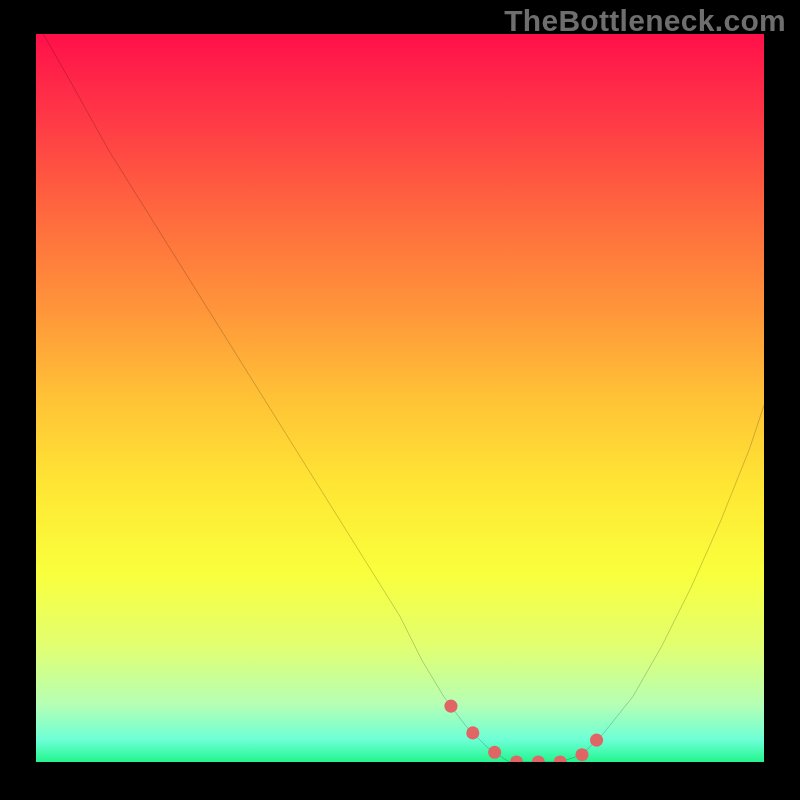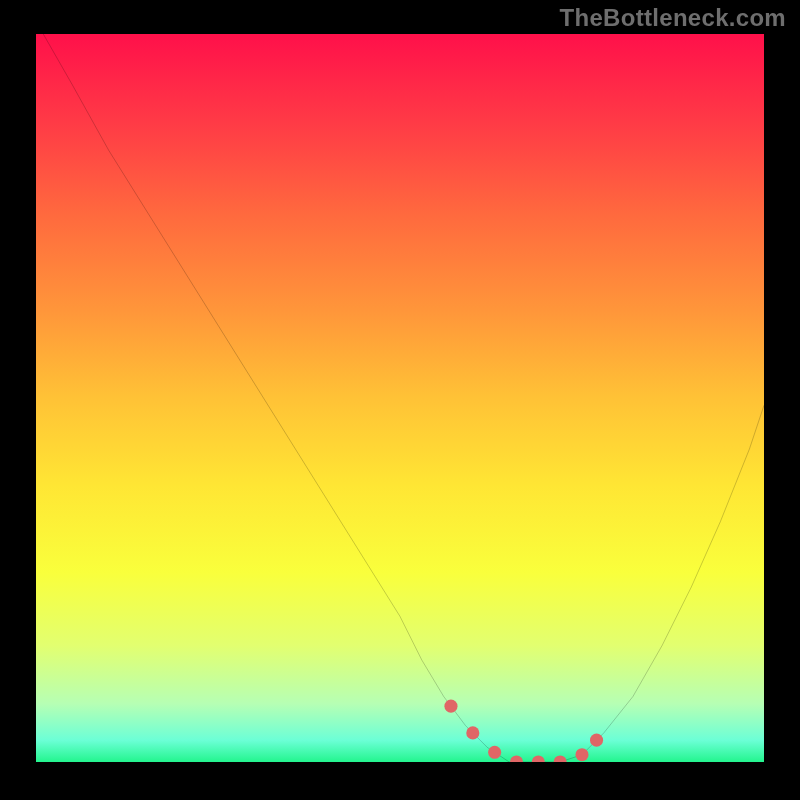--- a/index.html
+++ b/index.html
@@ -14,21 +14,21 @@
     position: relative;
     width: 800px;
     height: 800px;
     background: #000;
   }
   .watermark {
     position: absolute;
     top: 4px;
     right: 14px;
     font-family: Arial, Helvetica, sans-serif;
-    font-size: 24px;
+    font-size: 30px;
     font-weight: bold;
     color: #6e6e6e;
     letter-spacing: 0.3px;
   }
   svg.plot {
     position: absolute;
     left: 36px;
     top: 34px;
     width: 728px;
     height: 728px;

